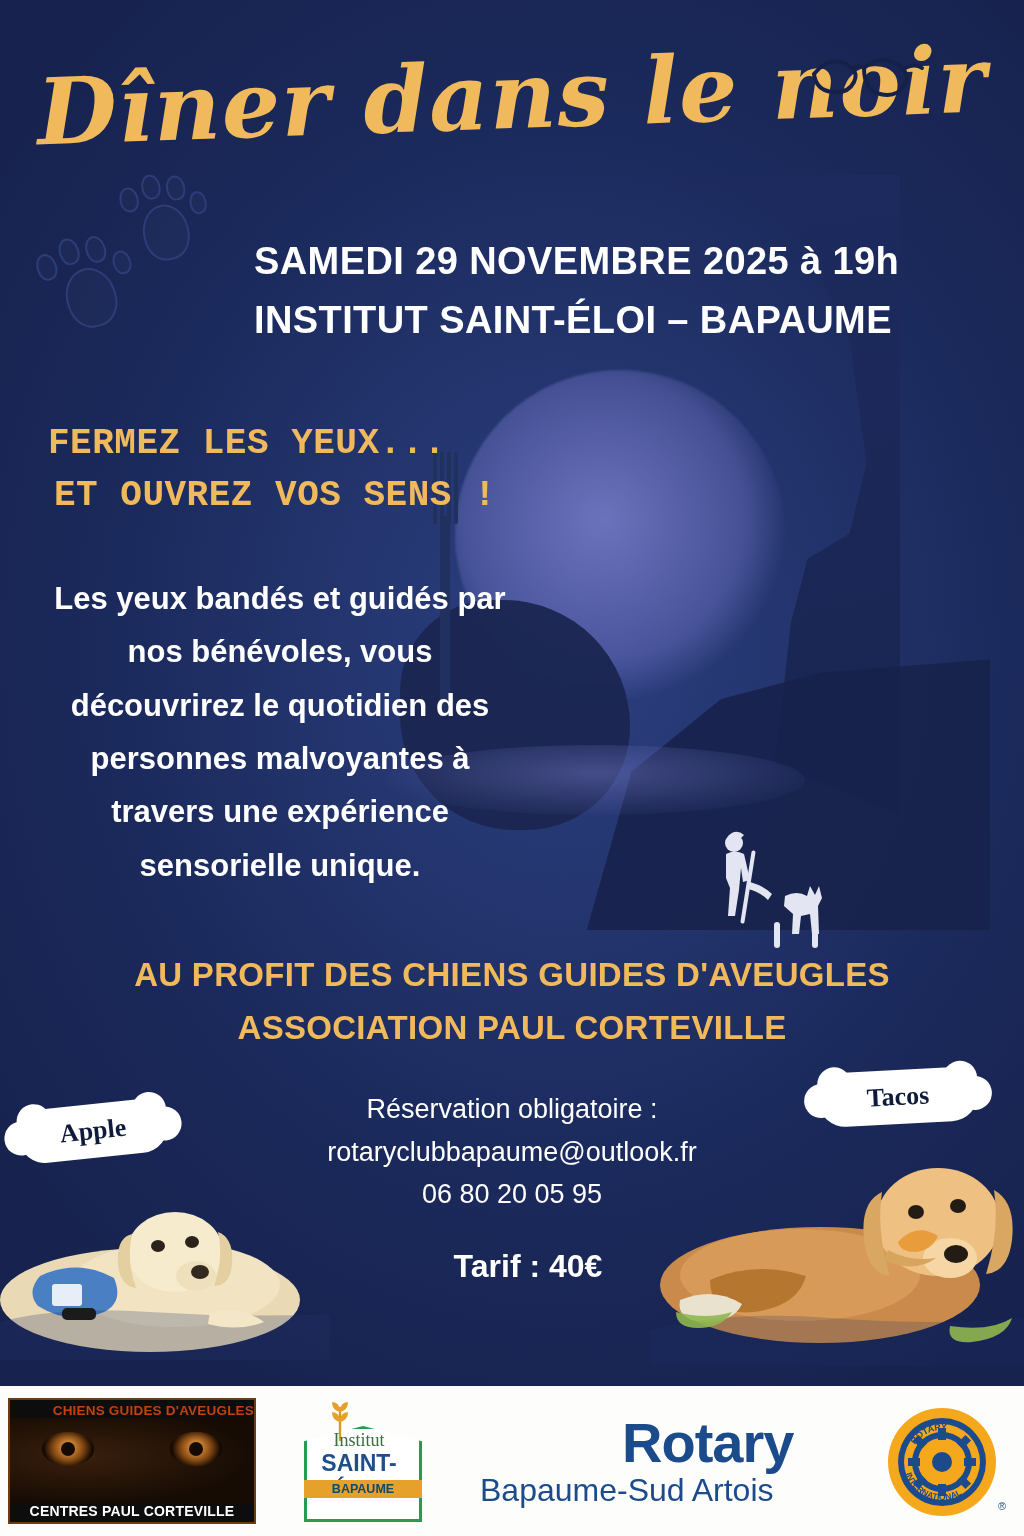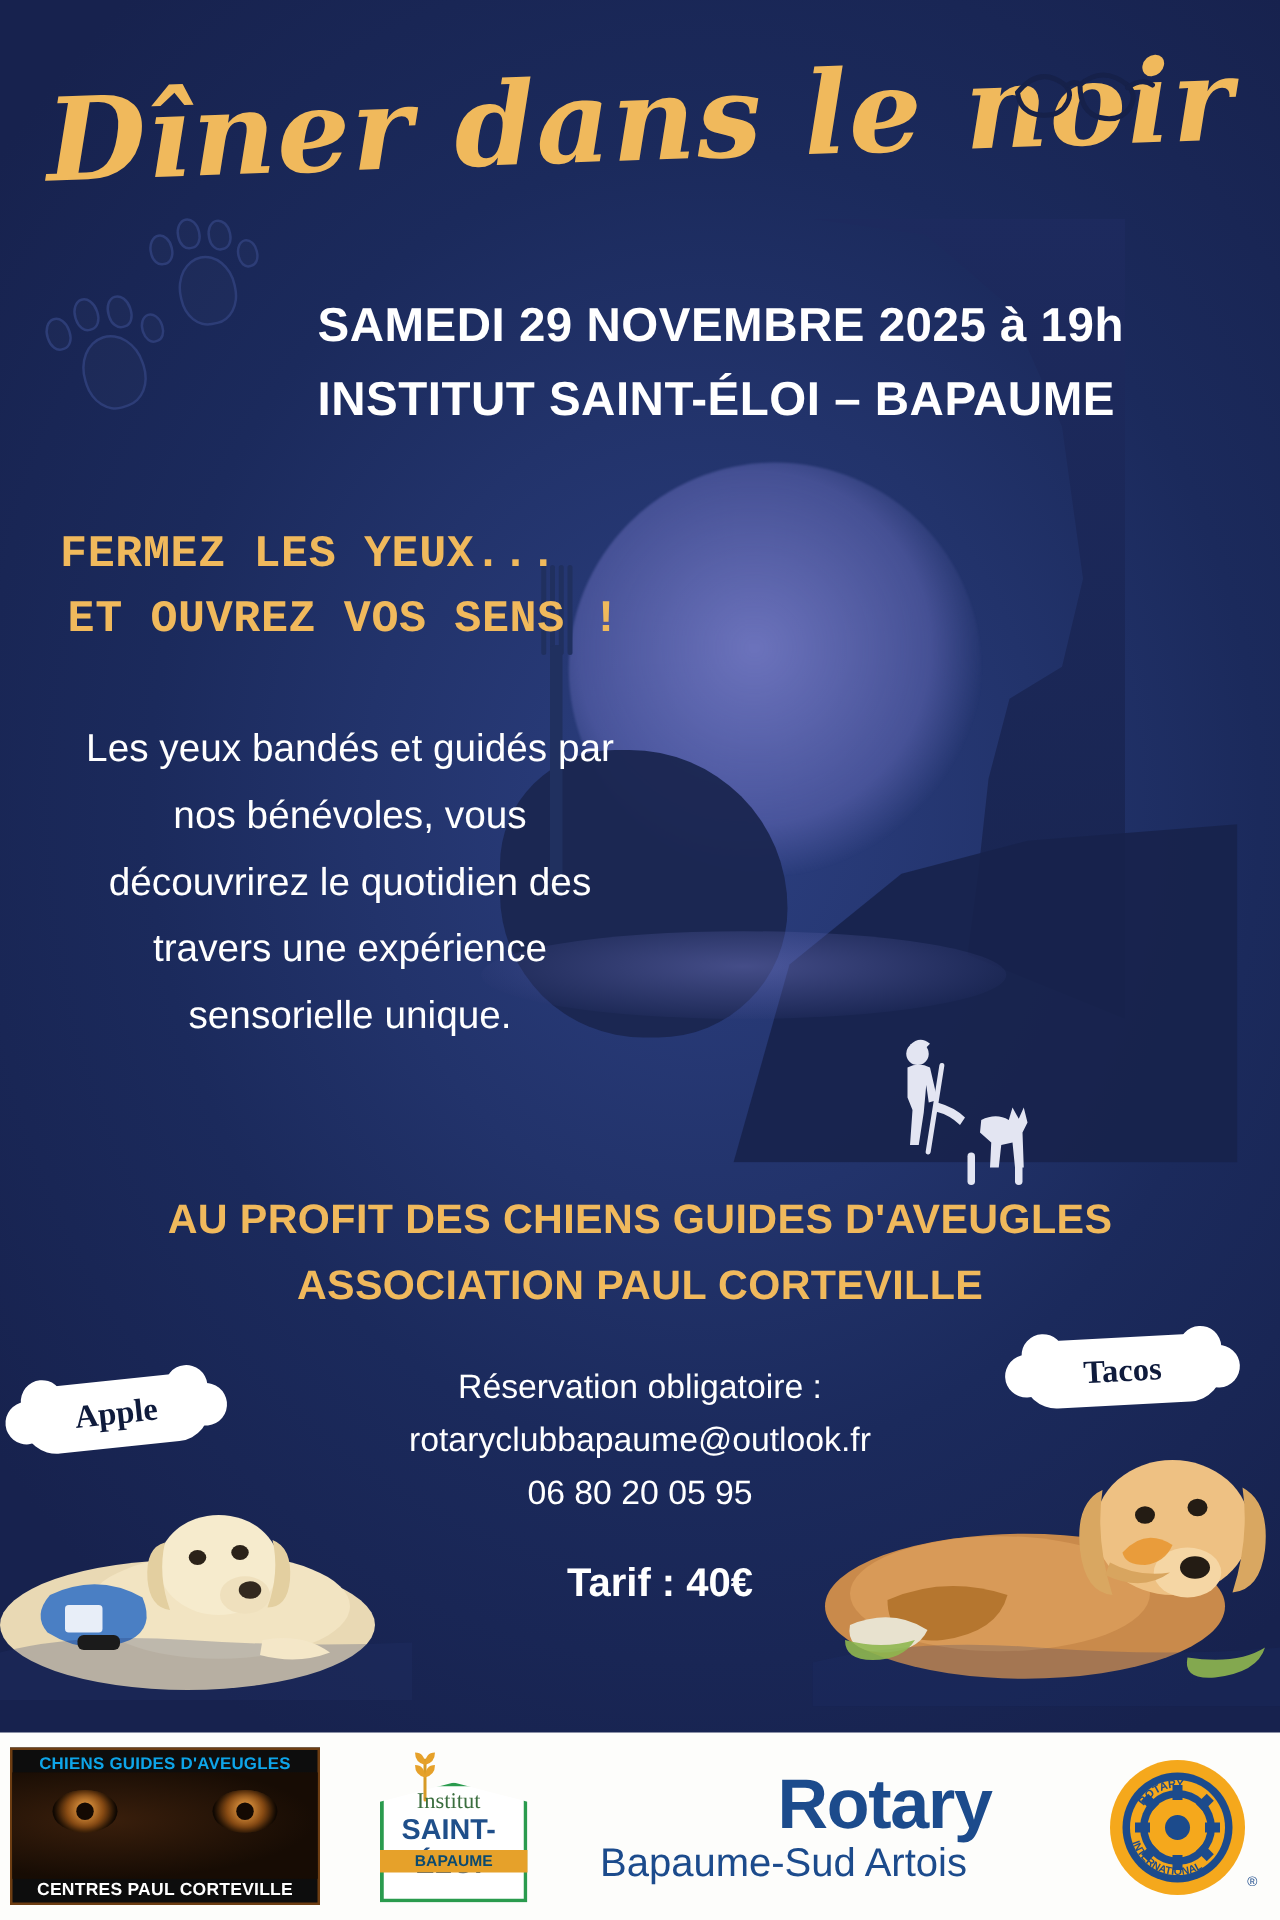--- a/index.html
+++ b/index.html
@@ -106,21 +106,21 @@
     color: #f0b95c;
     font-family: Liberation Mono, monospace;
     font-weight: bold;
     font-size: 36px; line-height: 1.45;
     letter-spacing: 0.5px;
   }
   .tagline .l2 { padding-left: 6px; }
   .body-text {
     position: absolute; left: 20px; top: 572px; width: 520px;
     color: #ffffff;
-    font-size: 31px; font-weight: normal; line-height: 1.72;
+    font-size: 31px; font-weight: bold; line-height: 1.72;
     text-align: center;
   }
   .benefit {
     position: absolute; left: 100px; top: 948px; width: 824px;
     color: #f0b95c;
     font-size: 33px; font-weight: bold; line-height: 1.62;
     text-align: center;
     letter-spacing: 0.3px;
   }
   .reservation {
@@ -171,22 +171,22 @@
     background: #fdfdfb;
     display: flex; align-items: center;
   }
   .logo-cg {
     position: absolute; left: 8px; top: 12px; width: 248px; height: 126px;
     border: 2px solid #6d3d12;
     background: #0d0d0d;
     display: flex; flex-direction: column; justify-content: space-between;
   }
   .logo-cg .top-label {
-    font-size: 13.5px; font-weight: bold; color: #0ea5e9; letter-spacing: 0.2px;
-    text-align: center; padding-top: 3px;
+    font-size: 13.5px; font-weight: bold; color: #c2410c; letter-spacing: 0.2px;
+    text-align: right; padding-top: 3px;
   }
   .logo-cg .eyes {
     flex: 1; position: relative;
     background: radial-gradient(ellipse at 30% 45%, #3a1f0c 0%, #170c04 70%),
                 radial-gradient(ellipse at 75% 45%, #3a1f0c 0%, #120a03 70%);
   }
   .logo-cg .eye {
     position: absolute; top: 14px; width: 52px; height: 34px;
     border-radius: 50%;
     background: radial-gradient(circle at 50% 45%, #f0a64a 0%, #8a4c14 45%, #1b0e04 78%);
@@ -306,20 +306,21 @@
 
   <div class="tagline">
     <div>FERMEZ LES YEUX...</div>
     <div class="l2">ET OUVREZ VOS SENS !</div>
   </div>
 
   <div class="body-text">
     <div>Les yeux bandés et guidés par</div>
     <div>nos bénévoles, vous</div>
     <div>découvrirez le quotidien des</div>
+    <div>personnes malvoyantes à</div>
     <div>travers une expérience</div>
     <div>sensorielle unique.</div>
   </div>
 
   <div class="benefit">
     <div class="nb">AU PROFIT DES CHIENS GUIDES D'AVEUGLES</div>
     <div>ASSOCIATION PAUL CORTEVILLE</div>
   </div>
 
   <div class="reservation">

